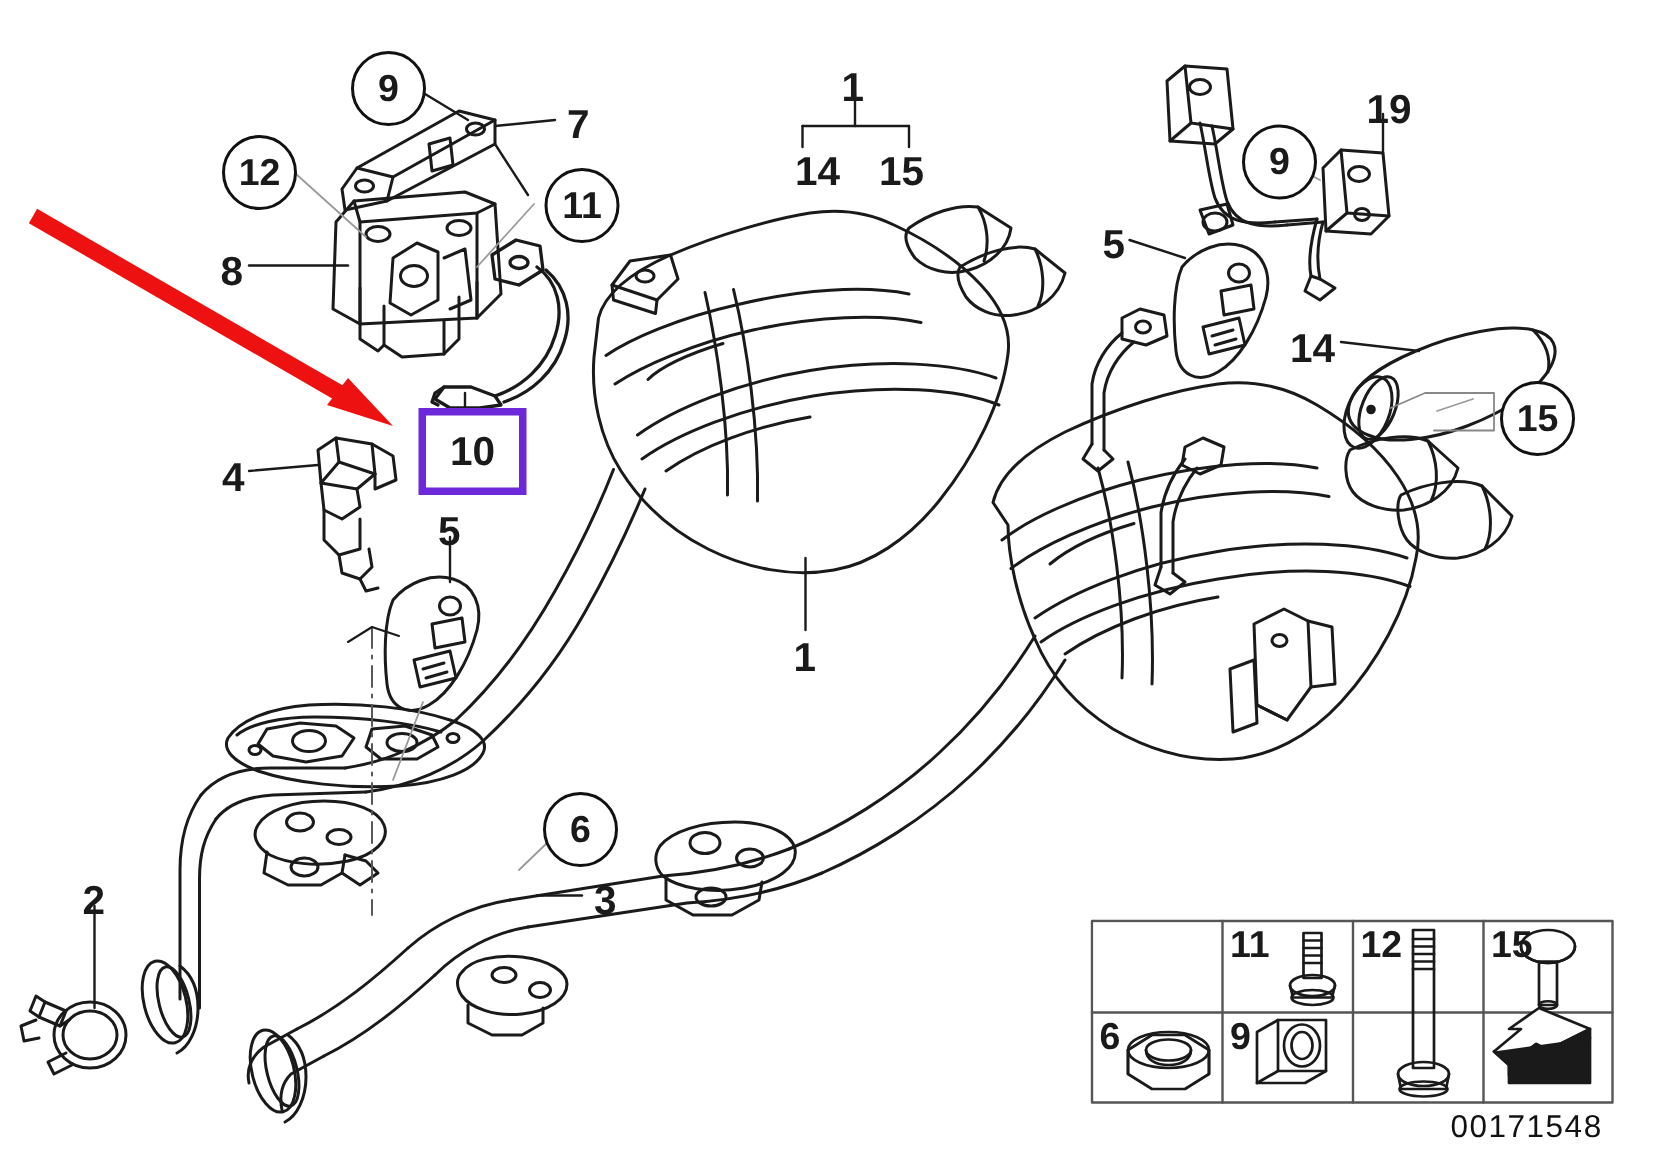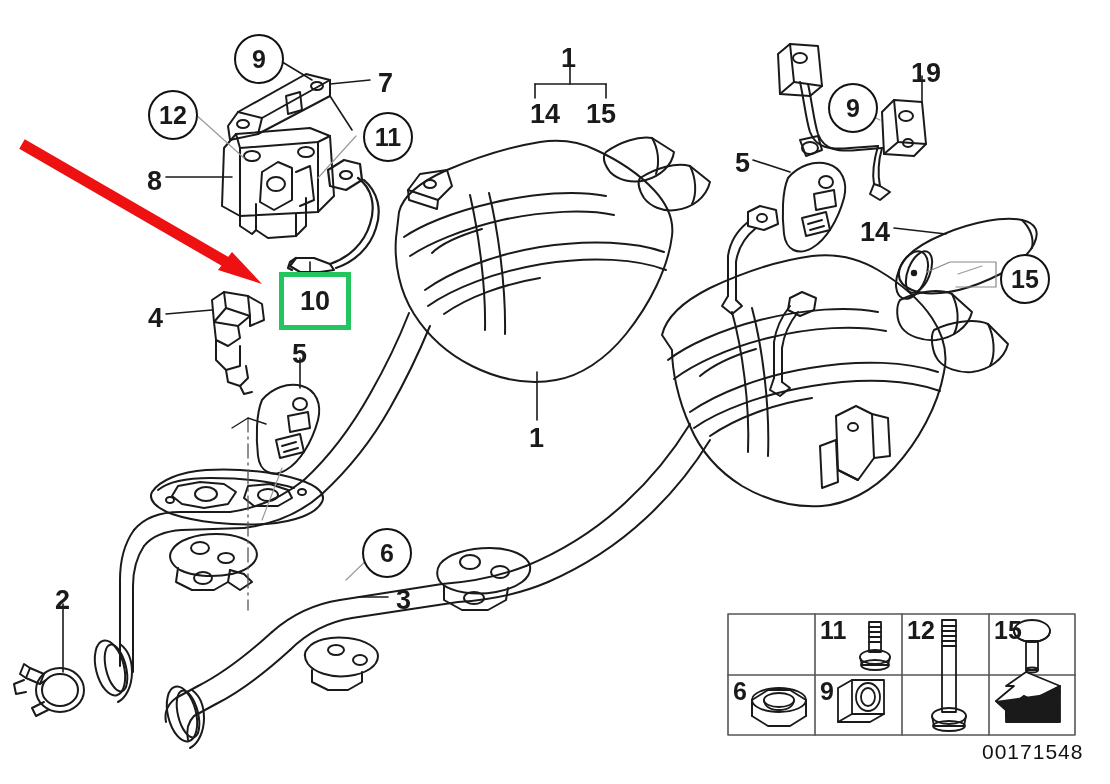--- a/index.html
+++ b/index.html
@@ -42,38 +42,37 @@
     background: #fff;
     display: flex;
     align-items: center;
     justify-content: center;
   }
   .callout.legend-num {
     font-size: 25px;
   }
   .callout.boxed {
     font-size: 27px;
-    border: 5px solid #22c55e;
+    border: 5px solid #6d28d9;
     background: #fff;
     width: 62px;
     height: 48px;
     display: flex;
     align-items: center;
     justify-content: center;
   }
   #partnumber {
     position: absolute;
     left: 967px;
     top: 740px;
     font-family: "Liberation Sans", sans-serif;
     font-size: 21px;
     letter-spacing: 1px;
     color: #111;
     font-weight: normal;
-    margin-left: 15px;
   }
 </style>
 </head>
 <body>
 
 <div id="page">
 
   <svg id="art" viewBox="0 0 1110 784">
     <defs>
       <marker id="arrowhead-red" markerWidth="5" markerHeight="5" refX="2.2" refY="2.5" orient="auto">

